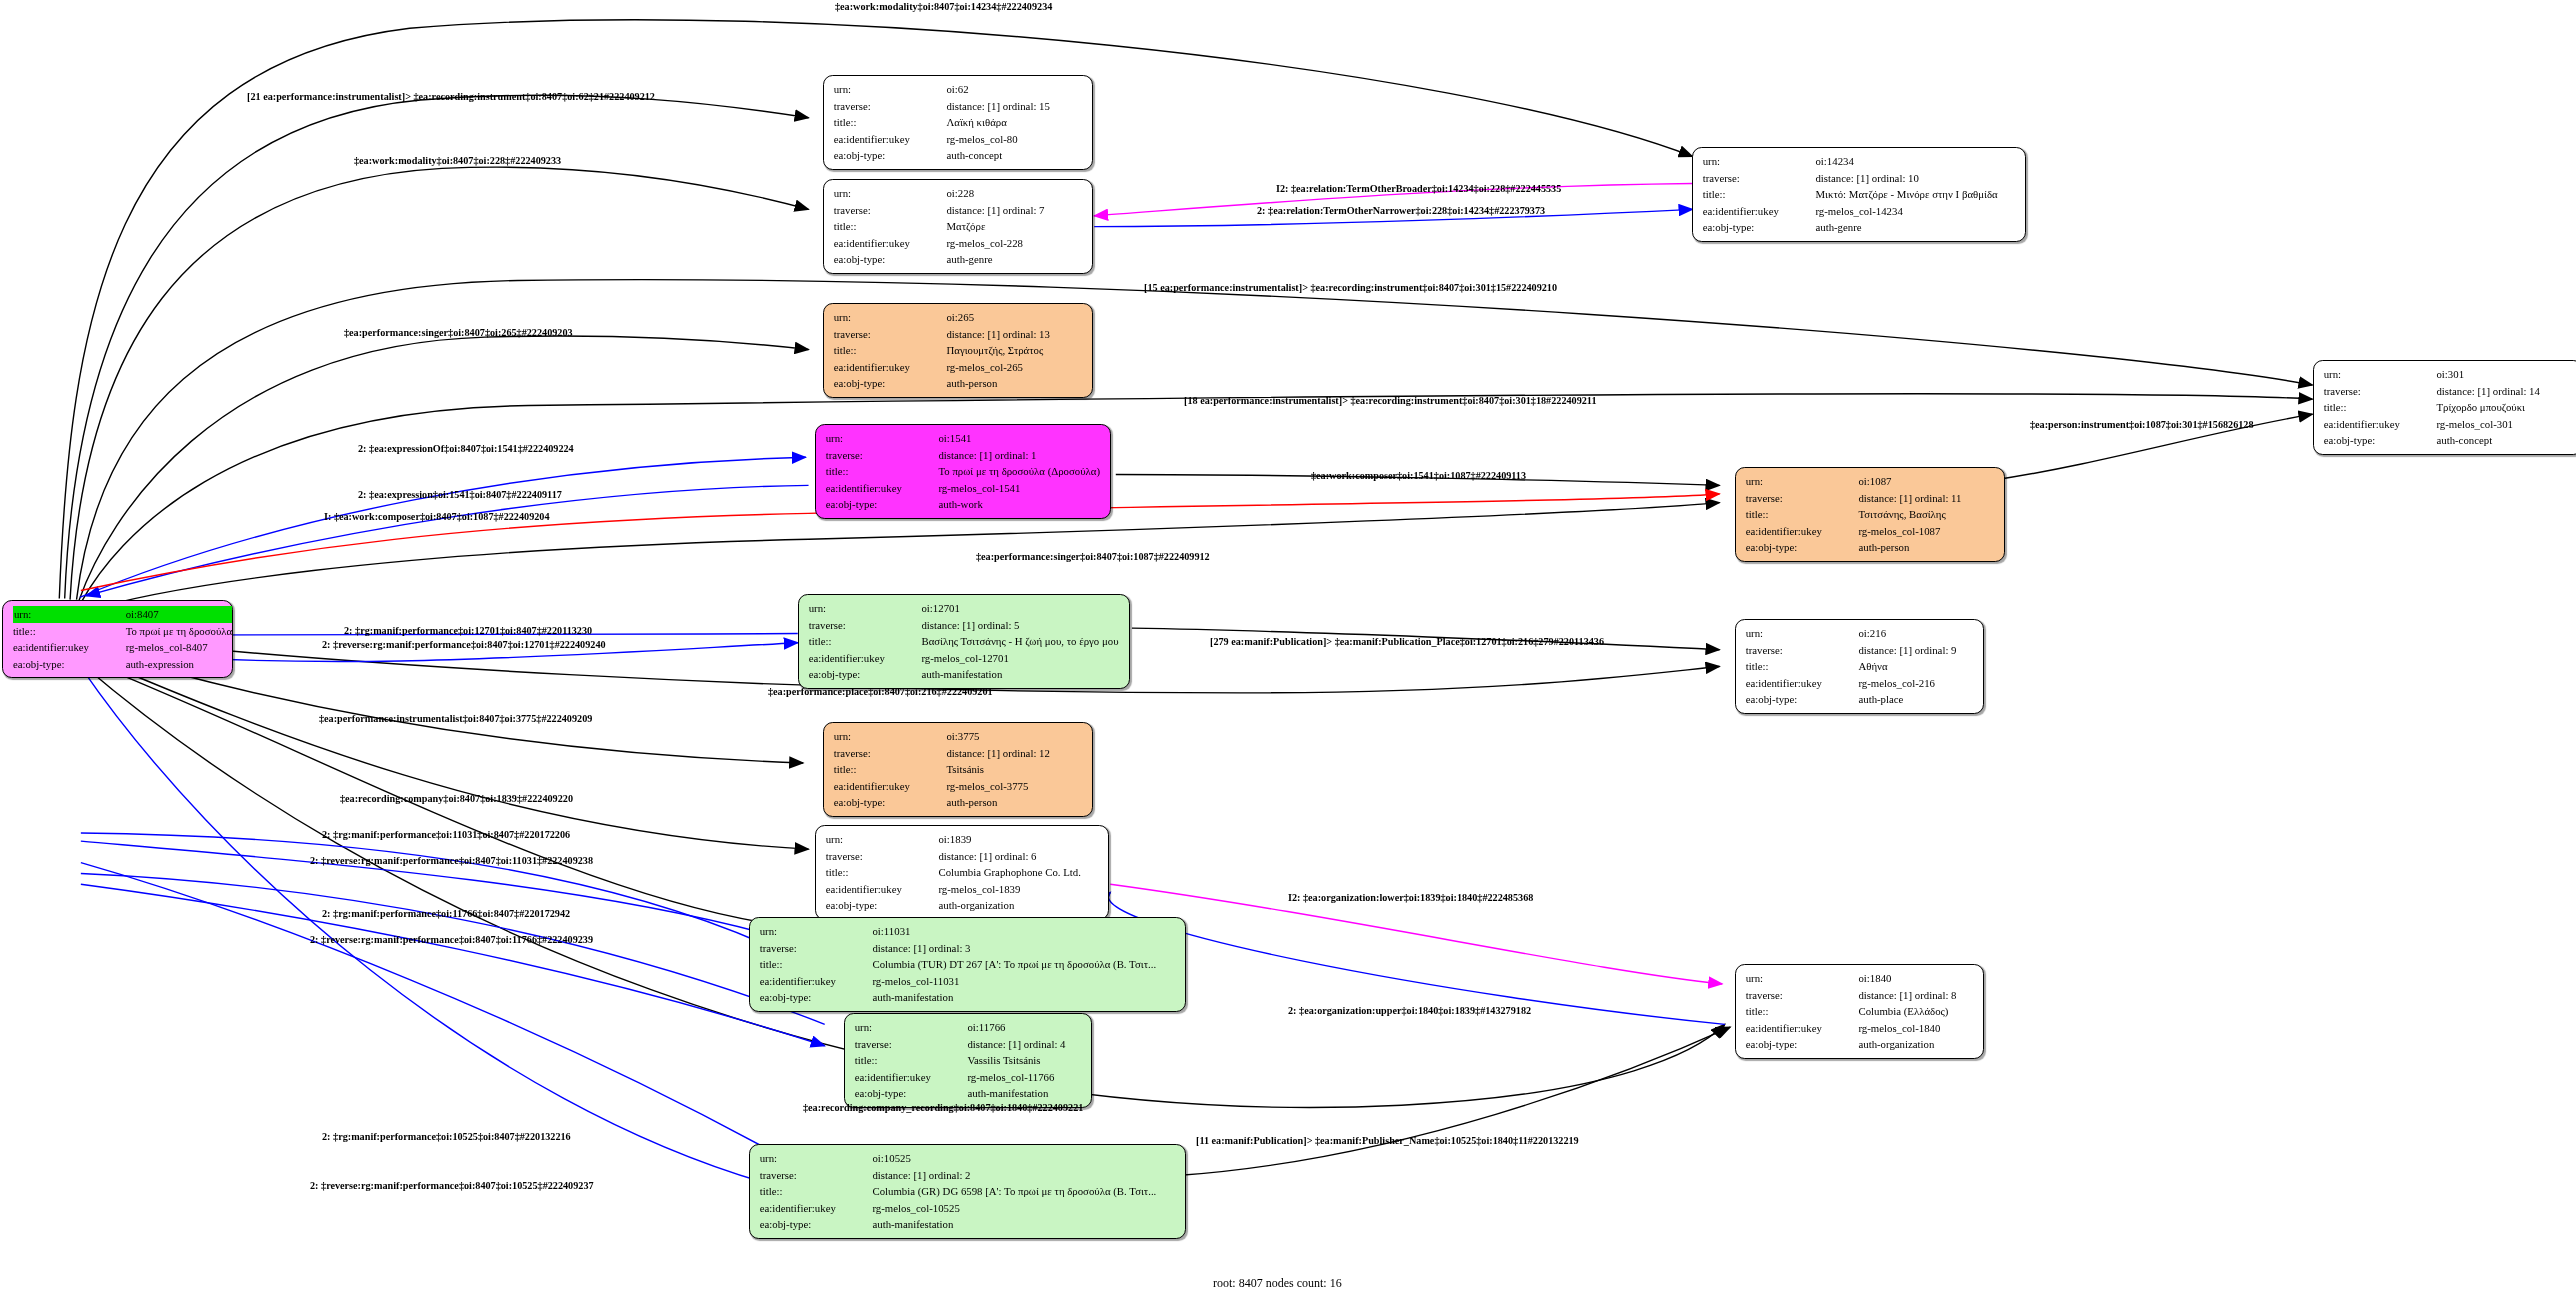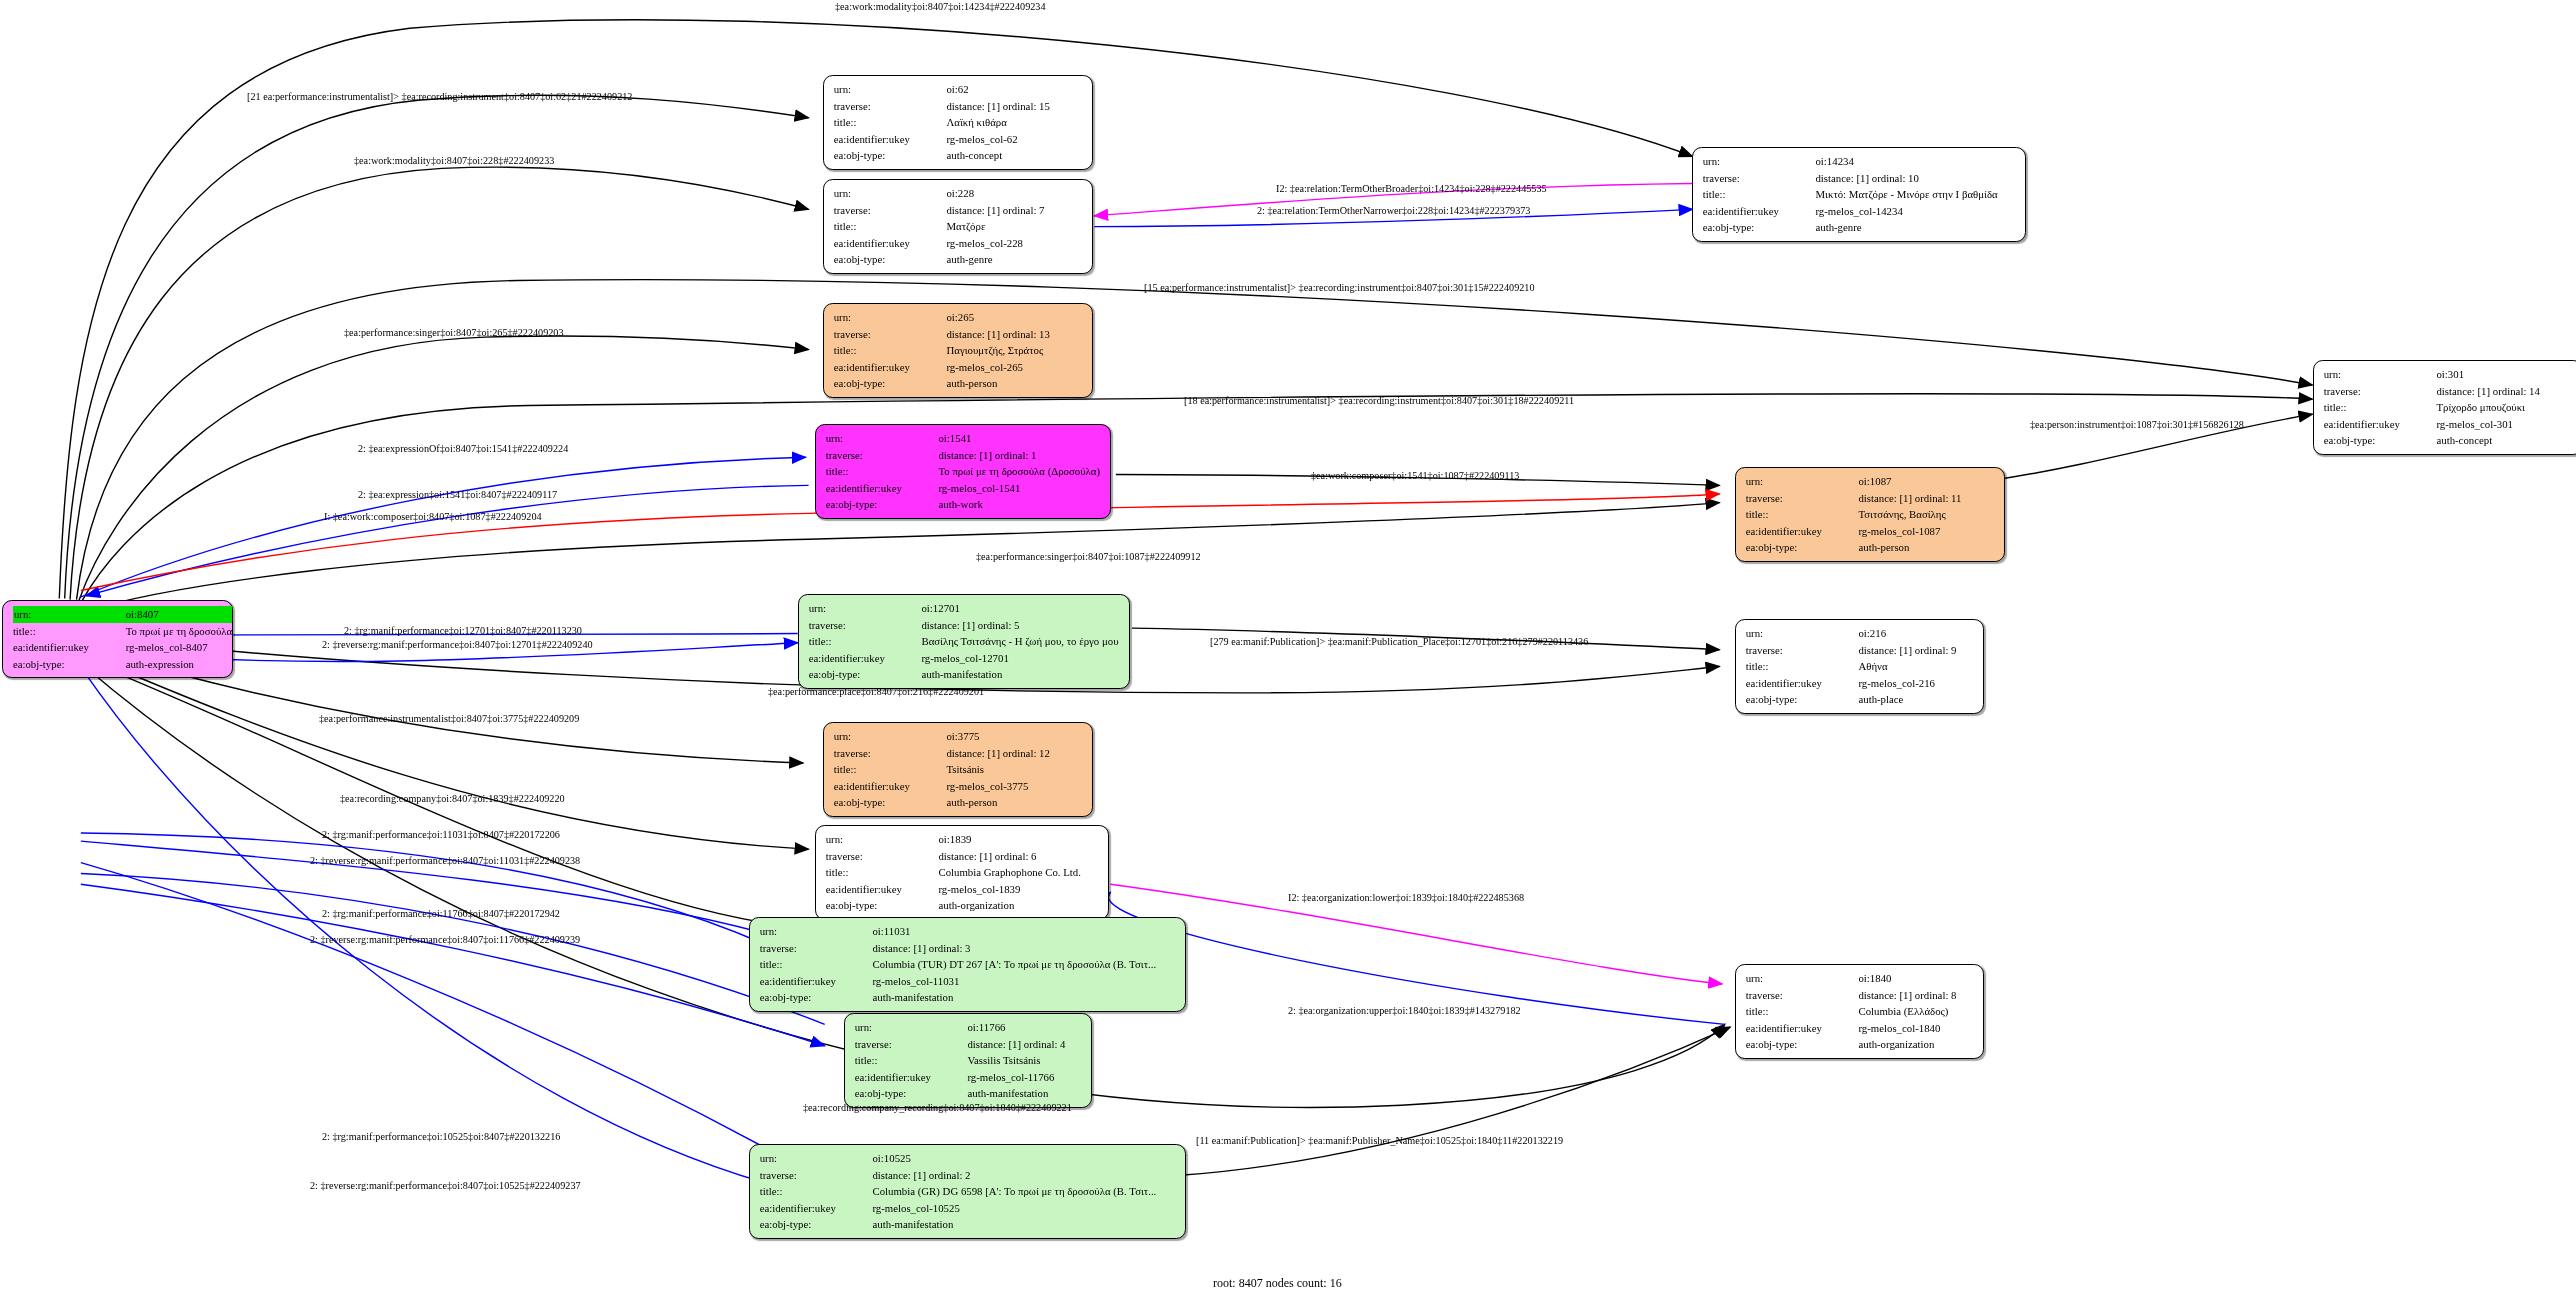--- a/index.html
+++ b/index.html
@@ -37,20 +37,21 @@
   .nd-manif{background:#c9f5c3;}
   .nd-work{background:#ff33ff;}
   .nd-expr{background:#ff99ff;}
   .nd-plain{background:#ffffff;}
   .elabel{
     position:absolute;
     font-size:10.2px;
     color:#000000;
     white-space:nowrap;
     font-family:"Liberation Serif","DejaVu Serif",serif;
+    font-weight:bold;
   }
   .footer{
     position:absolute;
     font-size:12px;
     color:#000000;
     white-space:nowrap;
   }
 </style>
 </head>
 <body>
@@ -181,21 +182,21 @@
       <tr>
             <td class="k">traverse:</td>
             <td class="v2">distance: [1]    ordinal: 15</td>
           </tr>
       <tr>
             <td class="k">title::</td>
             <td class="v2">Λαϊκή κιθάρα</td>
           </tr>
       <tr>
             <td class="k">ea:identifier:ukey</td>
-            <td class="v2">rg-melos_col-62</td>
+            <td class="v2">rg-melos_col-80</td>
           </tr>
       <tr>
             <td class="k">ea:obj-type:</td>
             <td class="v2">auth-concept</td>
           </tr>
     </tbody>
       </table>
   </div>
 
   <div class="node nd-plain" style="left:823px;top:179px;width:270px;">

